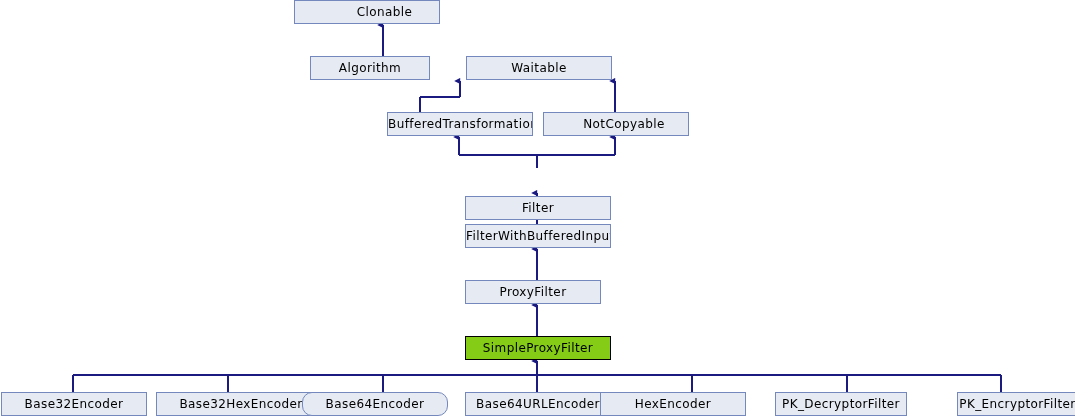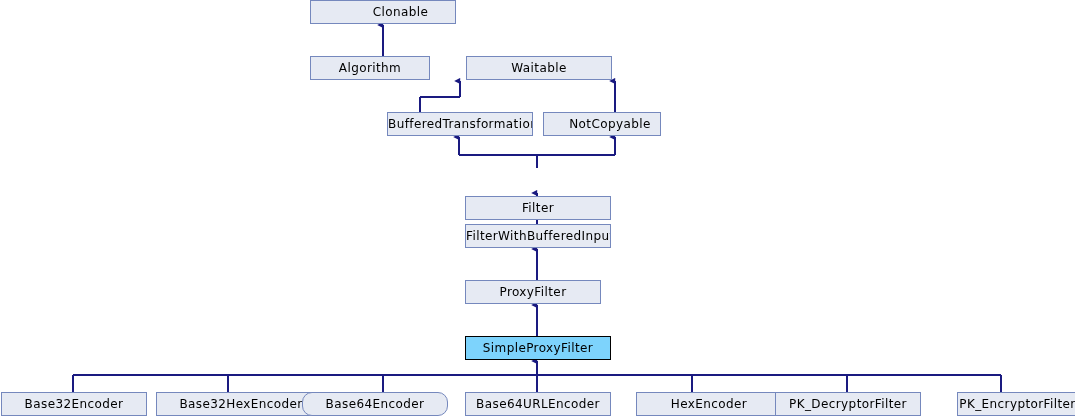--- a/index.html
+++ b/index.html
@@ -32,21 +32,21 @@
     text-align: center;
     font-size: 12px;
     color: #000000;
     white-space: nowrap;
     overflow: hidden;
     background: #e6eaf3;
     border: 1px solid #7588bd;
     letter-spacing: 0.4px;
   }
   .node.focus {
-    background: #7dd3fc;
+    background: #84cc16;
     border: 1px solid #000000;
   }
 </style>
 </head>
 <body>
 
 <div id="diagram">
 
   <svg id="edge-layer" width="1075" height="416" viewBox="0 0 1075 416">
     <defs>
@@ -84,31 +84,31 @@
       <line x1="228" y1="375" x2="228" y2="392"></line>
       <line x1="383" y1="375" x2="383" y2="392"></line>
       <line x1="537" y1="375" x2="537" y2="392"></line>
       <line x1="692" y1="375" x2="692" y2="392"></line>
       <line x1="847" y1="375" x2="847" y2="392"></line>
       <line x1="1001" y1="375" x2="1001" y2="392"></line>
     </g>
   </svg>
 
   <div id="node-layer">
-      <div class="node" style="left: 310px; top: 0px; width: 146px; padding-left: 35px;">Clonable</div>
+      <div class="node" style="left: 294px; top: 0px; width: 146px; padding-left: 35px;">Clonable</div>
       <div class="node" style="left: 310px; top: 56px; width: 120px;">Algorithm</div>
       <div class="node" style="left: 466px; top: 56px; width: 146px;">Waitable</div>
       <div class="node" style="left: 387px; top: 112px; width: 146px;">BufferedTransformation</div>
-      <div class="node" style="left: 543px; top: 112px; width: 118px; padding-left: 16px;">NotCopyable</div>
+      <div class="node" style="left: 543px; top: 112px; width: 146px; padding-left: 16px;">NotCopyable</div>
       <div class="node" style="left: 465px; top: 168px; width: 146px; margin-top: 28px;">Filter</div>
       <div class="node" style="left: 465px; top: 224px; width: 146px;">FilterWithBufferedInput</div>
       <div class="node" style="left: 465px; top: 280px; width: 136px;">ProxyFilter</div>
       <div class="node focus" style="left: 465px; top: 336px; width: 146px;">SimpleProxyFilter</div>
       <div class="node" style="left: 1px; top: 392px; width: 146px;">Base32Encoder</div>
       <div class="node" style="left: 156px; top: 392px; width: 170px;">Base32HexEncoder</div>
       <div class="node" style="left: 302px; top: 392px; width: 146px; border-radius: 10px;">Base64Encoder</div>
       <div class="node" style="left: 465px; top: 392px; width: 146px;">Base64URLEncoder</div>
-      <div class="node" style="left: 636px; top: 392px; width: 146px;">HexEncoder</div>
-      <div class="node" style="left: 775px; top: 392px; width: 146px;">PK_DecryptorFilter</div>
+      <div class="node" style="left: 600px; top: 392px; width: 146px;">HexEncoder</div>
+      <div class="node" style="left: 775px; top: 392px; width: 132px;">PK_DecryptorFilter</div>
       <div class="node" style="left: 932px; top: 392px; width: 121px; margin-left: 25px;">PK_EncryptorFilter</div>
     </div>
 
 </div>
 
 </body></html>

